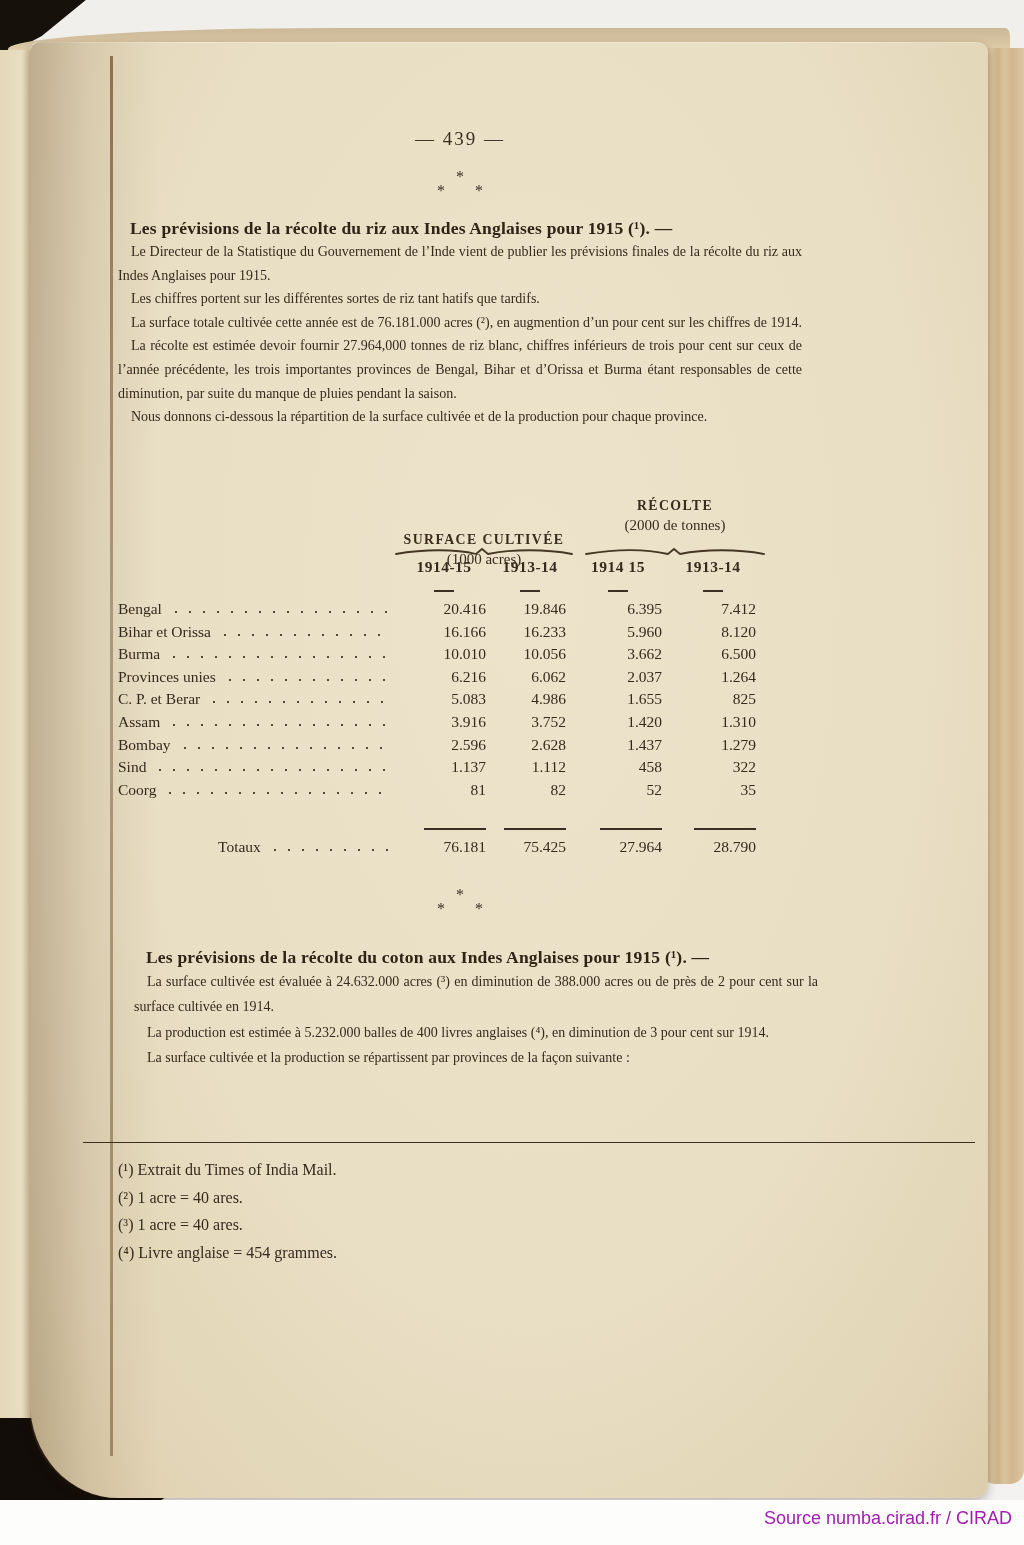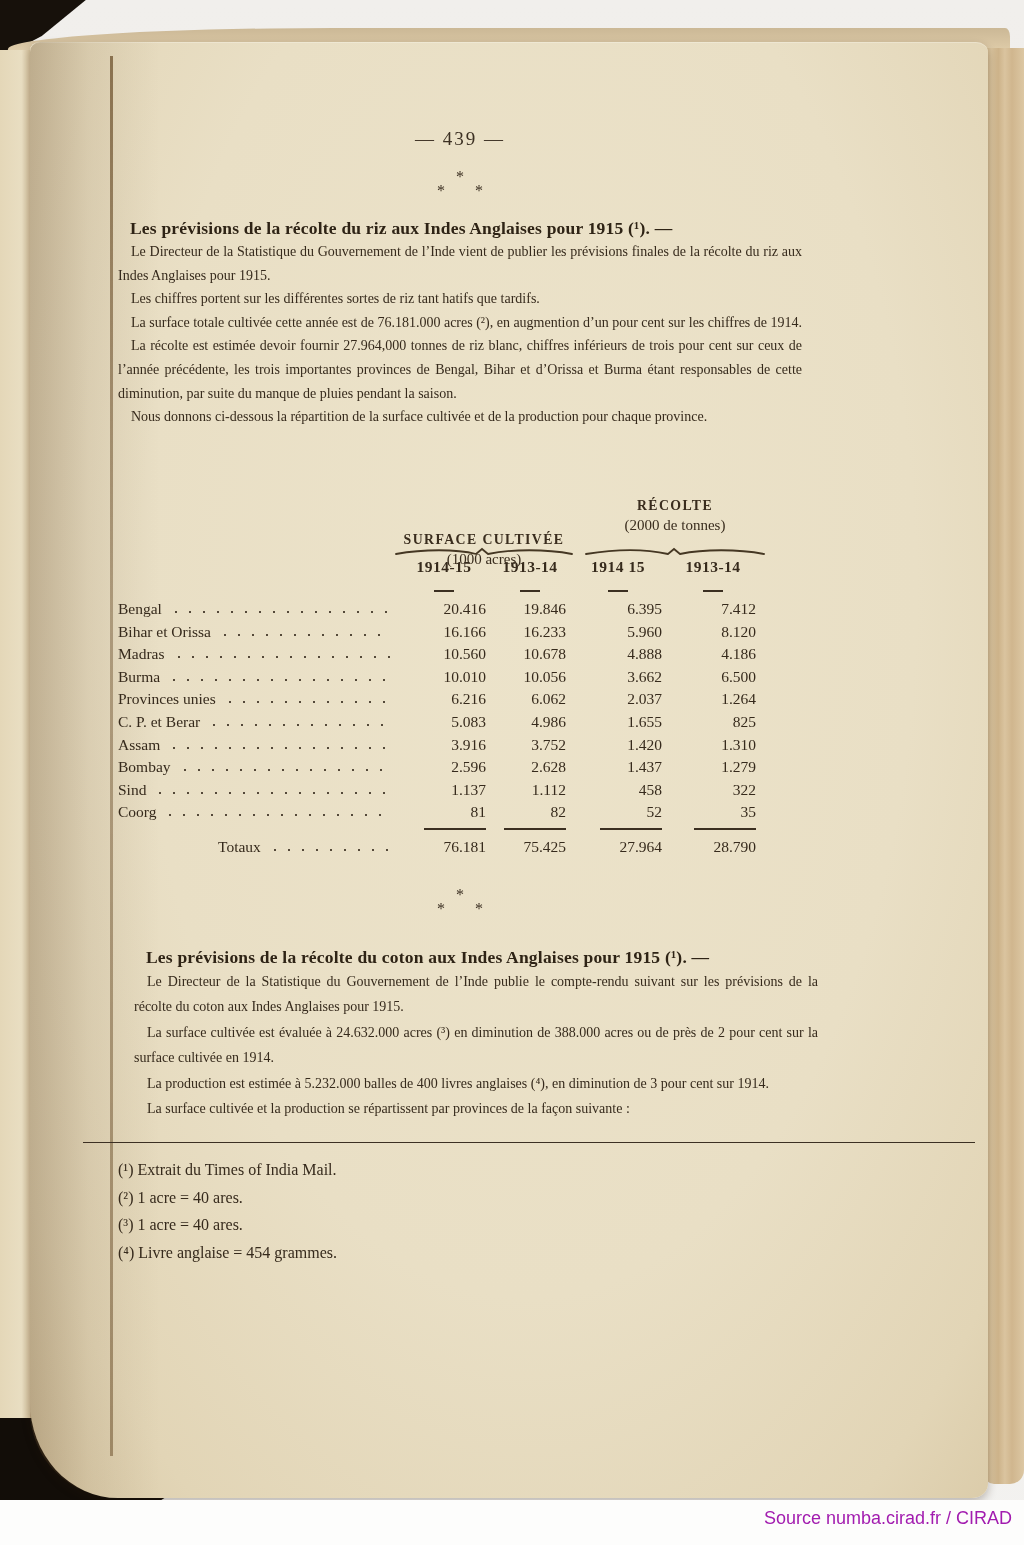--- a/index.html
+++ b/index.html
@@ -217,30 +217,20 @@
               <span>Bihar et Orissa</span>
               <span class="dots"></span>
             </div>
           <div class="t-num">16.166</div>
           <div class="t-num">16.233</div>
           <div class="t-num">5.960</div>
           <div class="t-num">8.120</div>
         </div>
         <div class="t-row">
           <div class="t-label">
-              <span>Madras</span>
-              <span class="dots"></span>
-            </div>
-          <div class="t-num">10.560</div>
-          <div class="t-num">10.678</div>
-          <div class="t-num">4.888</div>
-          <div class="t-num">4.186</div>
-        </div>
-        <div class="t-row">
-          <div class="t-label">
               <span>Burma</span>
               <span class="dots"></span>
             </div>
           <div class="t-num">10.010</div>
           <div class="t-num">10.056</div>
           <div class="t-num">3.662</div>
           <div class="t-num">6.500</div>
         </div>
         <div class="t-row">
           <div class="t-label">
@@ -333,21 +323,20 @@
     </div>
 
     <div class="asterisk-sep sep2">
       <div class="row1">*</div>
       <div class="row2">* *</div>
     </div>
 
     <div class="cotton">
       <h2 class="head">Les prévisions de la récolte du coton aux Indes Anglaises pour 1915 (¹). —</h2>
       <div class="body-text">
-        <p>Le Directeur de la Statistique du Gouvernement de l’Inde publie le compte-rendu suivant sur les prévisions de la récolte du coton aux Indes Anglaises pour 1915.</p>
         <p>La surface cultivée est évaluée à 24.632.000 acres (³) en diminution de 388.000 acres ou de près de 2 pour cent sur la surface cultivée en 1914.</p>
         <p>La production est estimée à 5.232.000 balles de 400 livres anglaises (⁴), en diminution de 3 pour cent sur 1914.</p>
         <p>La surface cultivée et la production se répartissent par provinces de la façon suivante :</p>
       </div>
     </div>
 
     <div class="footnotes">
       <div>(¹) Extrait du Times of India Mail.</div>
       <div>(²) 1 acre = 40 ares.</div>
       <div>(³) 1 acre = 40 ares.</div>

